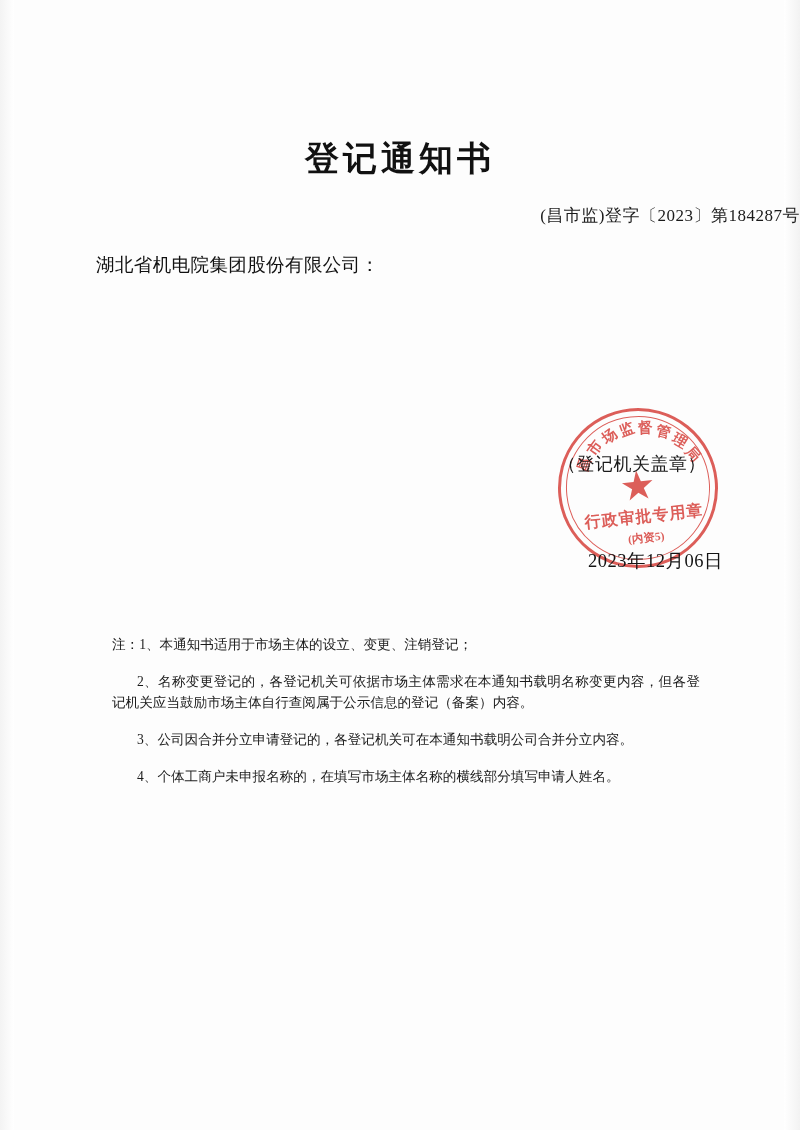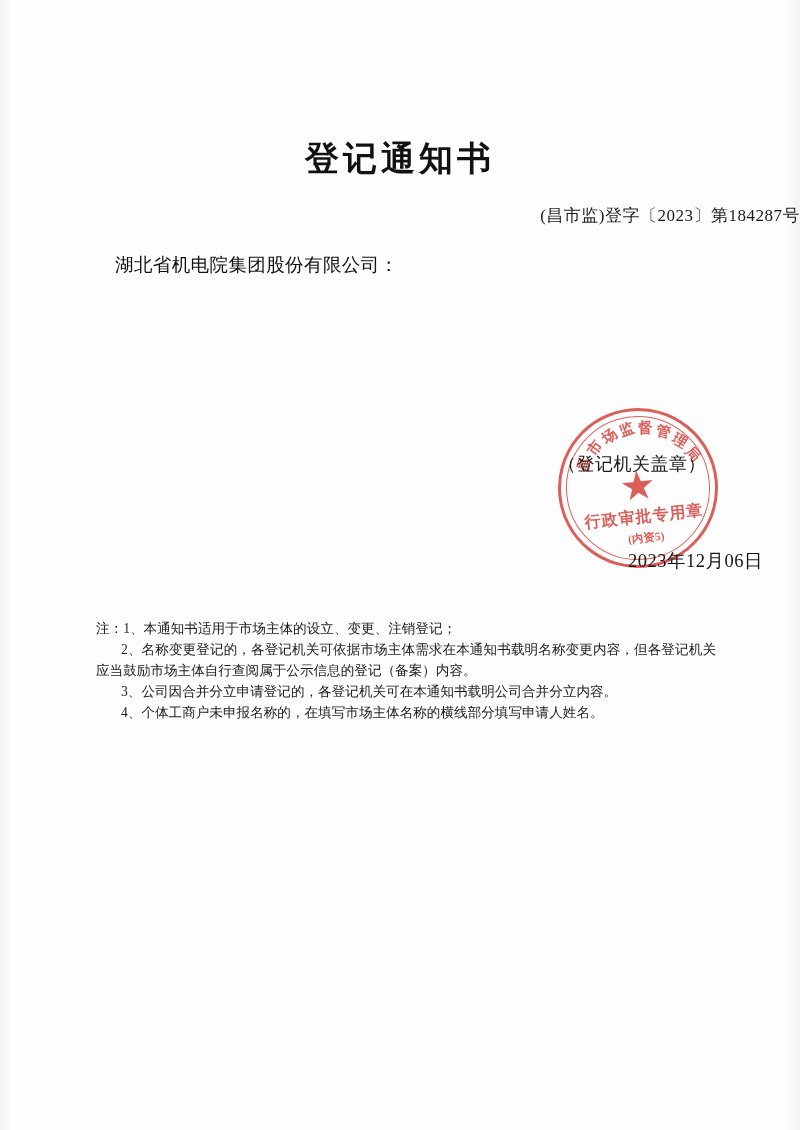--- a/index.html
+++ b/index.html
@@ -54,21 +54,21 @@
     left: 0;
     width: 800px;
     text-align: right;
     font-size: 17px;
     letter-spacing: 0.5px;
     color: #1b1b1b;
   }
   .addressee {
     position: absolute;
     top: 252px;
-    left: 115px;
+    left: 96px;
     font-size: 18.5px;
     letter-spacing: 0.4px;
     color: #111;
   }
   .para {
     position: absolute;
     left: 100px;
     width: 620px;
     font-size: 18.5px;
     line-height: 34px;
@@ -158,33 +158,32 @@
     color: #1a1a1a;
     letter-spacing: 0.5px;
   }
   .seal-date {
     position: absolute;
     left: 588px;
     top: 548px;
     font-size: 18.5px;
     color: #141414;
     letter-spacing: 0.5px;
-    margin-left: 40px;
   }
   .notes {
     position: absolute;
     left: 96px;
     top: 618px;
     width: 620px;
     font-size: 13.6px;
     line-height: 21px;
     color: #1a1a1a;
     text-align: justify;
   }
-  .note-line { margin: 0; }
+  .note-line { margin: 16px; }
   .note-indent { text-indent: 25px; }
 </style>
 </head>
 <body>
 
 <div class="page">
 
   <div class="scan-edge-left"></div>
   <div class="scan-edge-right"></div>
 

